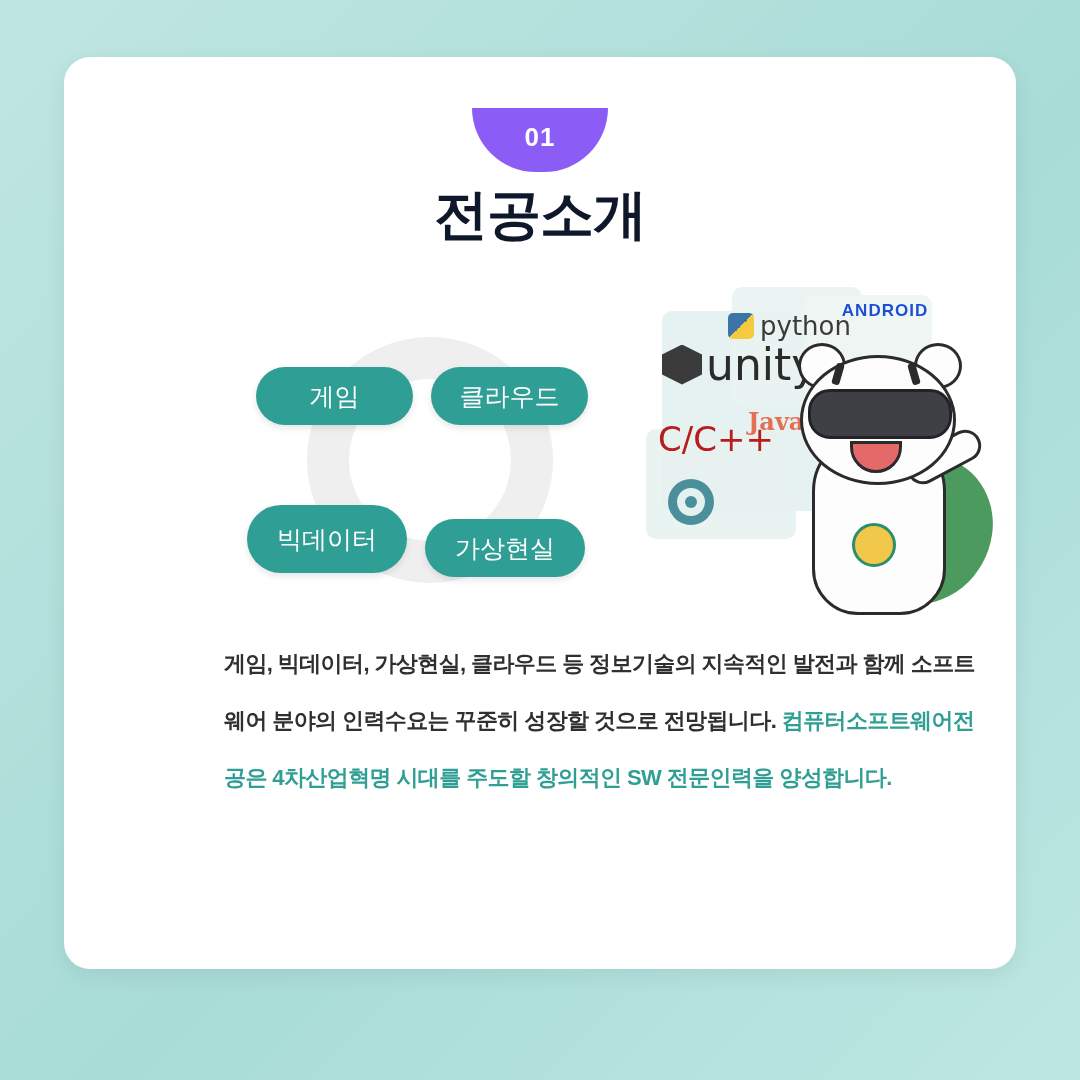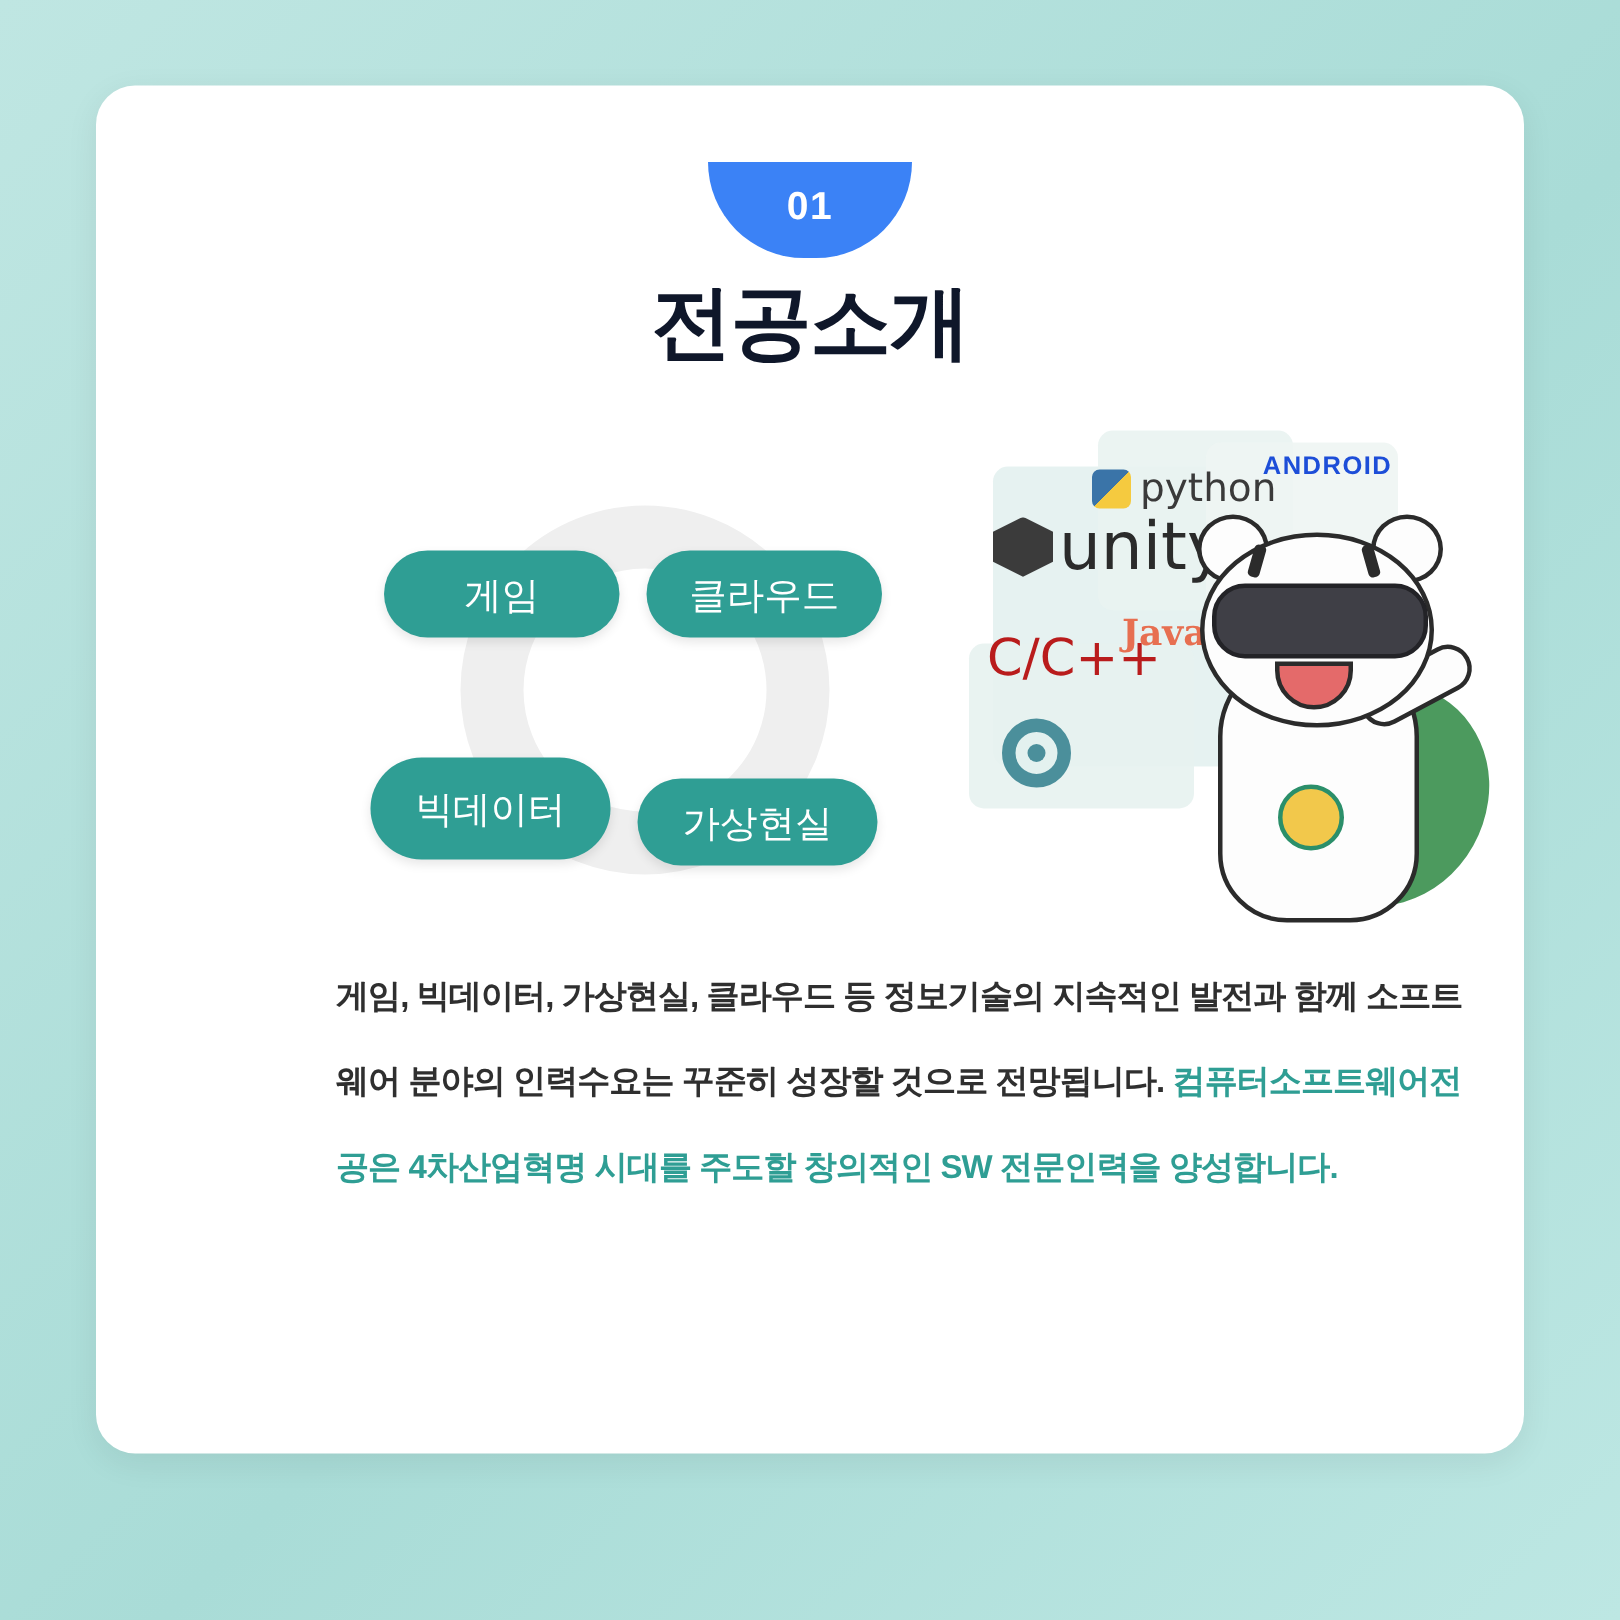--- a/index.html
+++ b/index.html
@@ -34,21 +34,21 @@
   }
 
   
   .number-tab {
     position: absolute;
     left: 50%;
     transform: translateX(-50%);
     top: 51px;
     width: 136px;
     height: 64px;
-    background: #3b82f6;
+    background: #8b5cf6;
     border-radius: 0 0 72px 72px;
     color: #ffffff;
     font-size: 26px;
     font-weight: bold;
     letter-spacing: 1px;
     display: flex;
     align-items: flex-start;
     justify-content: center;
     padding-top: 14px;
     box-sizing: border-box;

